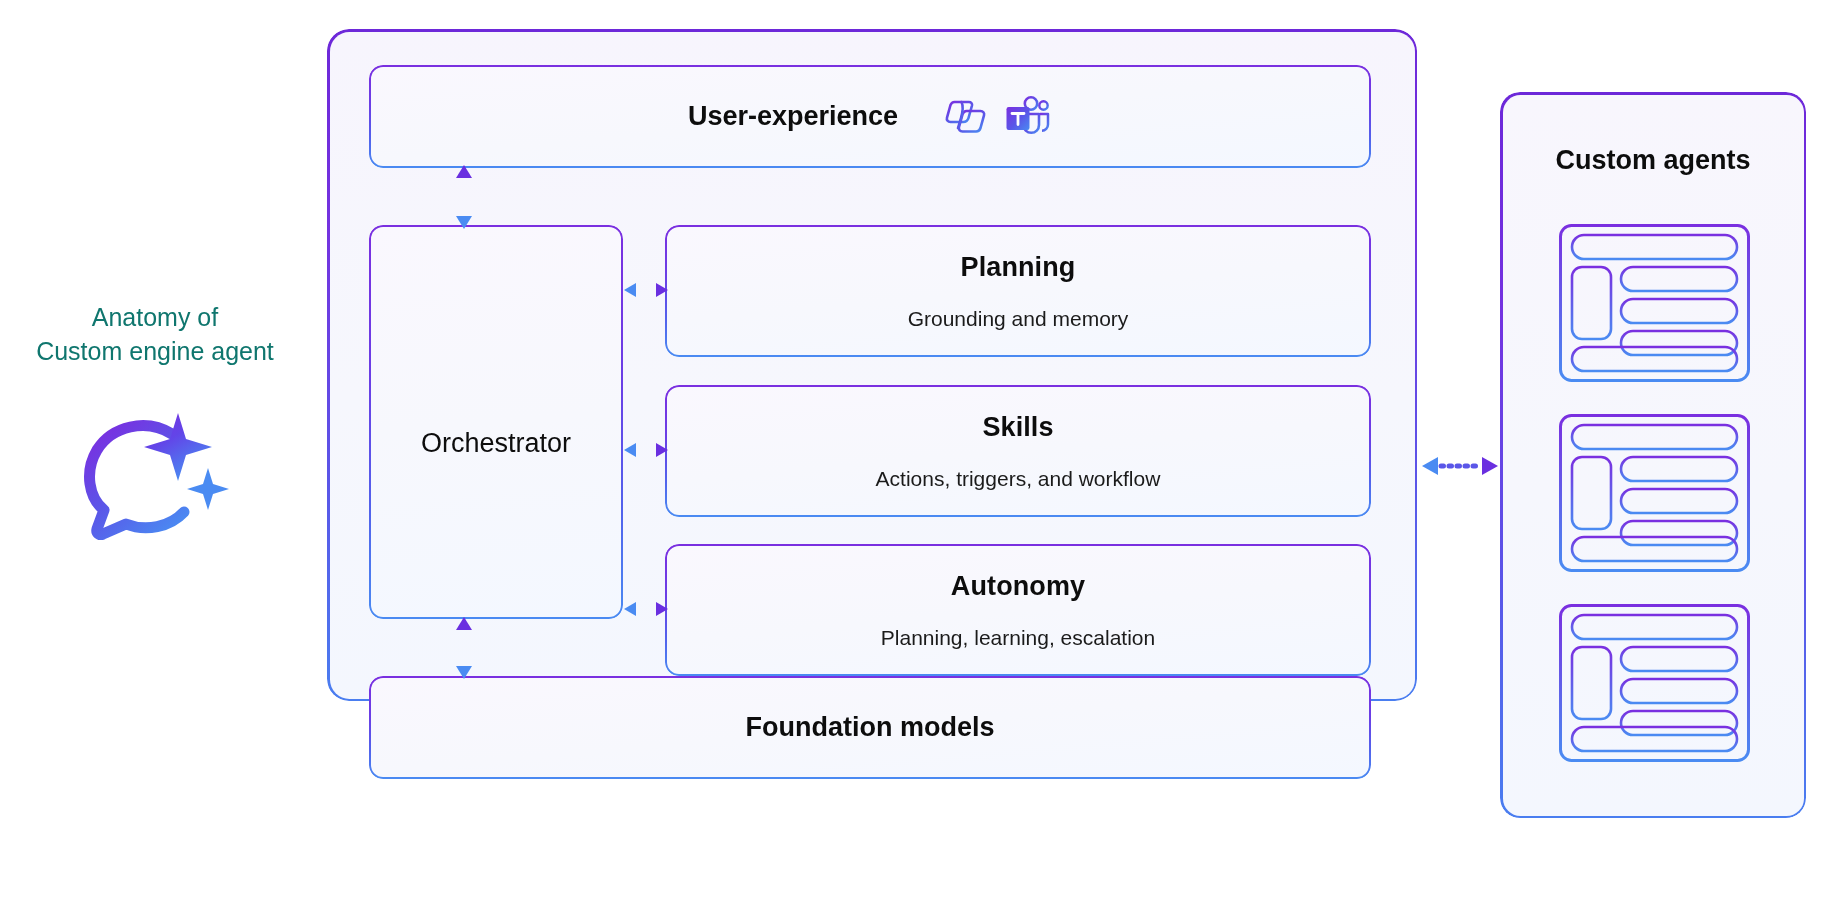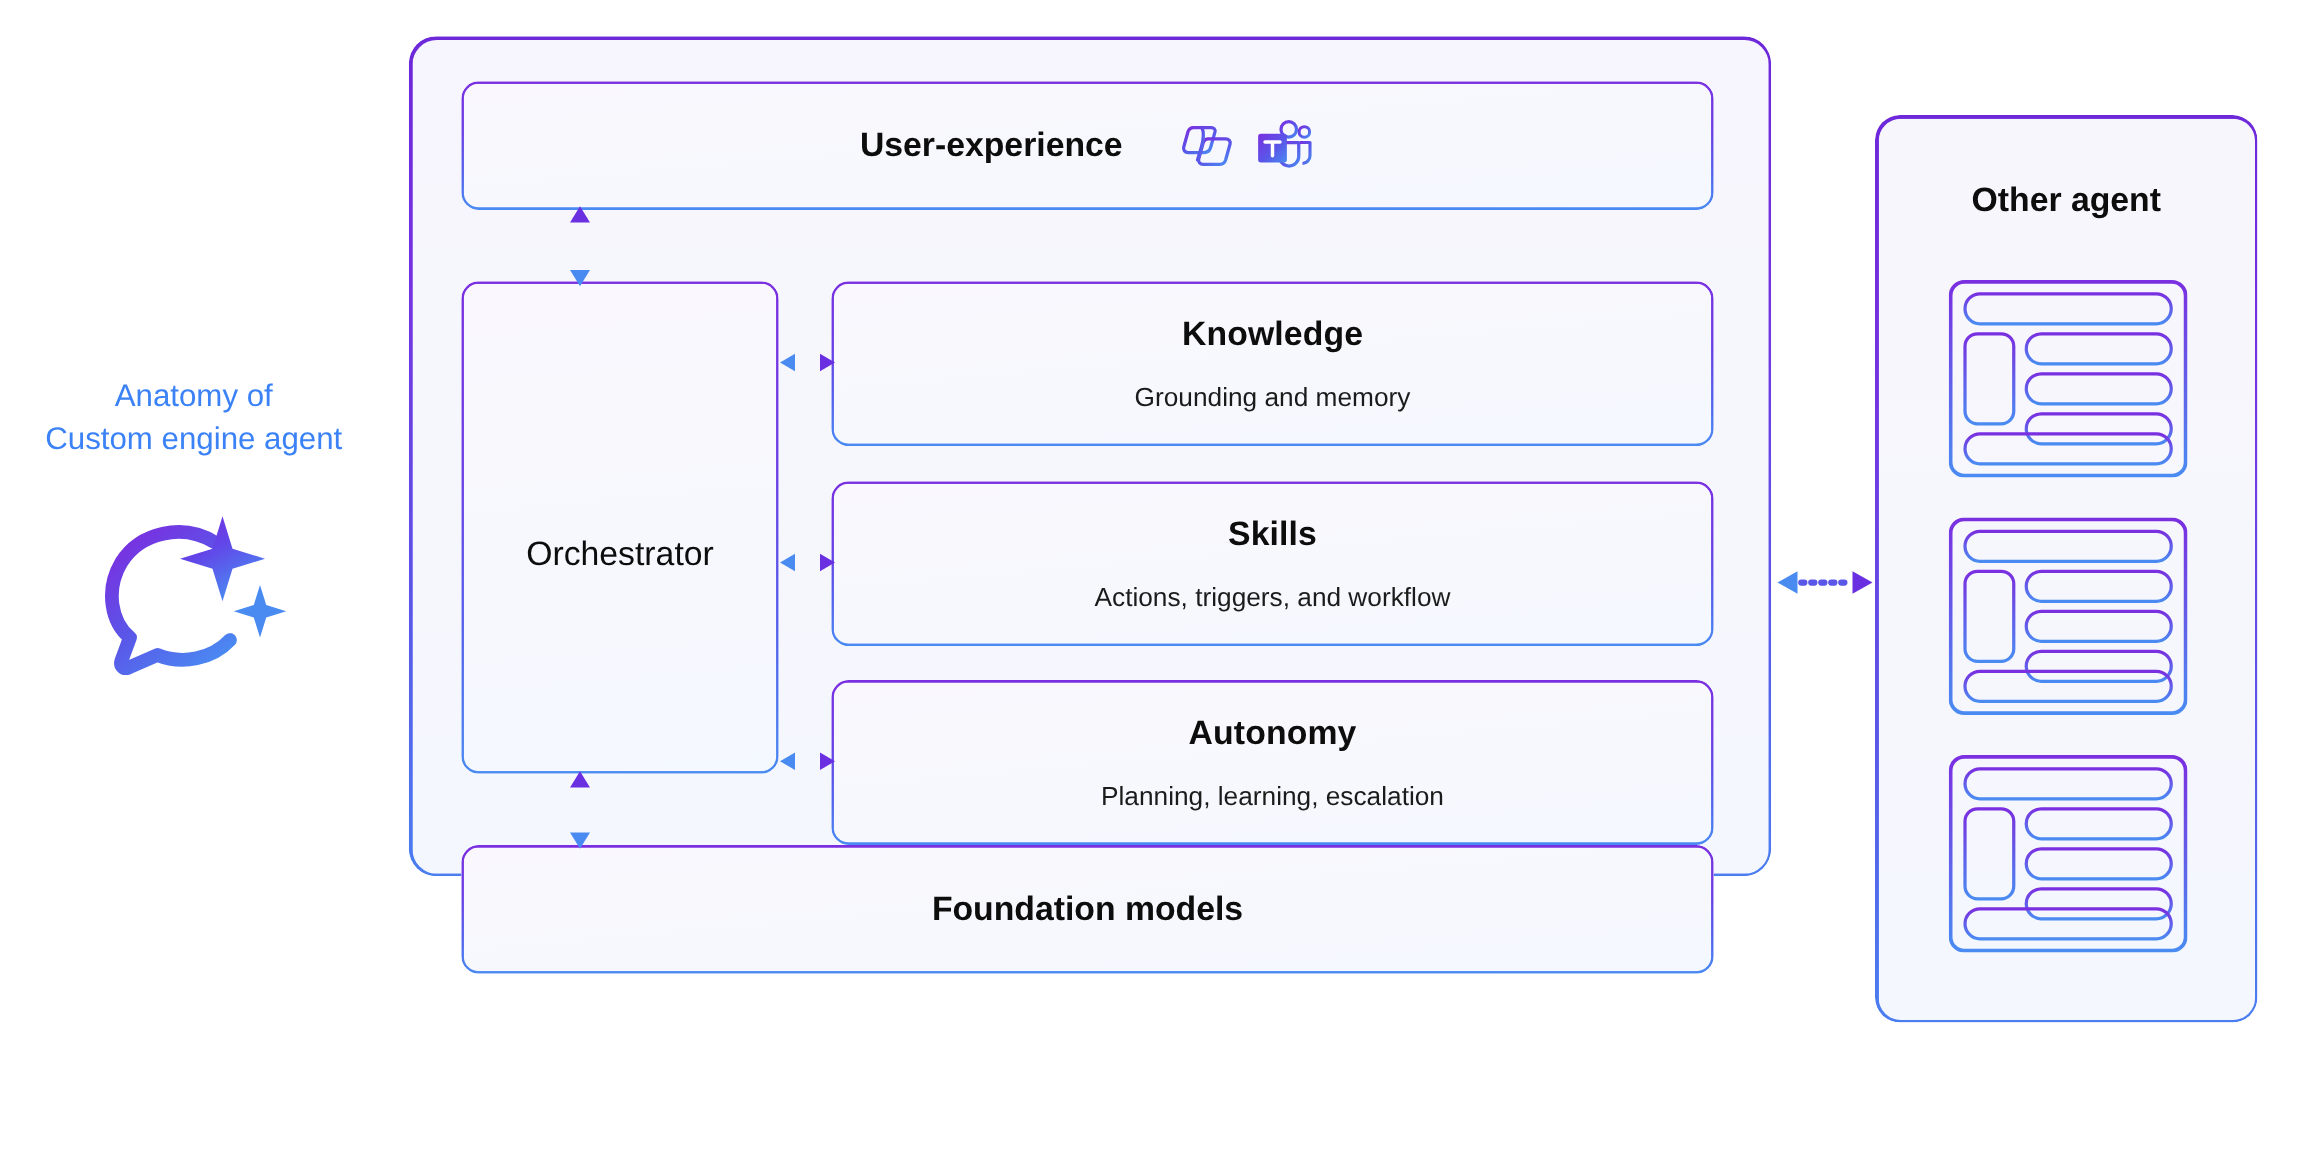--- a/index.html
+++ b/index.html
@@ -23,21 +23,21 @@
   #caption-block {
     position: absolute;
     left: 0px;
     top: 300px;
     width: 310px;
     text-align: center;
   }
   #caption-title {
     font-size: 25px;
     line-height: 34px;
-    color: #3b82f6;
+    color: #0f766e;
     font-weight: 400;
     white-space: pre-line;
   }
   #caption-icon-wrap {
     margin-top: 42px;
     display: flex;
     justify-content: center;
   }
 
   
@@ -258,21 +258,21 @@
     </div>
 
     <div class="gcard" id="card-orch">
       <div class="gcard-inner">
         <div id="orch-label">Orchestrator</div>
       </div>
     </div>
 
     <div class="gcard" id="card-knowledge">
       <div class="gcard-inner">
-        <div class="card-title">Knowledge</div>
+        <div class="card-title">Planning</div>
         <div class="card-sub">Grounding and memory</div>
       </div>
     </div>
 
     <div class="gcard" id="card-autonomy">
       <div class="gcard-inner">
         <div class="card-title">Autonomy</div>
         <div class="card-sub">Planning, learning, escalation</div>
       </div>
     </div>
@@ -339,21 +339,21 @@
     </svg>
   </div>
 
   <svg class="arrow" style="left:1420px; top:452px;" width="80" height="28">
     <path d="M2 14 L18 5 L18 23 Z" fill="#4a8bf2"></path>
     <path d="M78 14 L62 5 L62 23 Z" fill="#6a2fe0"></path>
     <line x1="21" y1="14" x2="59" y2="14" stroke="#5a56e8" stroke-width="5" stroke-dasharray="2.5 5.5" stroke-linecap="round"></line>
   </svg>
 
   <div id="other-agents">
-    <div id="other-agents-title">Other agent</div>
+    <div id="other-agents-title">Custom agents</div>
 
     <div class="agent-card" id="agent-card-1">
       <svg width="191" height="158" viewBox="0 0 191 158">
         <defs>
           <linearGradient id="gWire" x1="0" y1="0" x2="0" y2="1">
             <stop offset="0%" stop-color="#7a2fe0"></stop>
             <stop offset="100%" stop-color="#4a8bf2"></stop>
           </linearGradient>
         </defs>
         <rect x="1.5" y="1.5" width="188" height="155" rx="11" fill="none" stroke="url(#gWire)" stroke-width="3"></rect>

